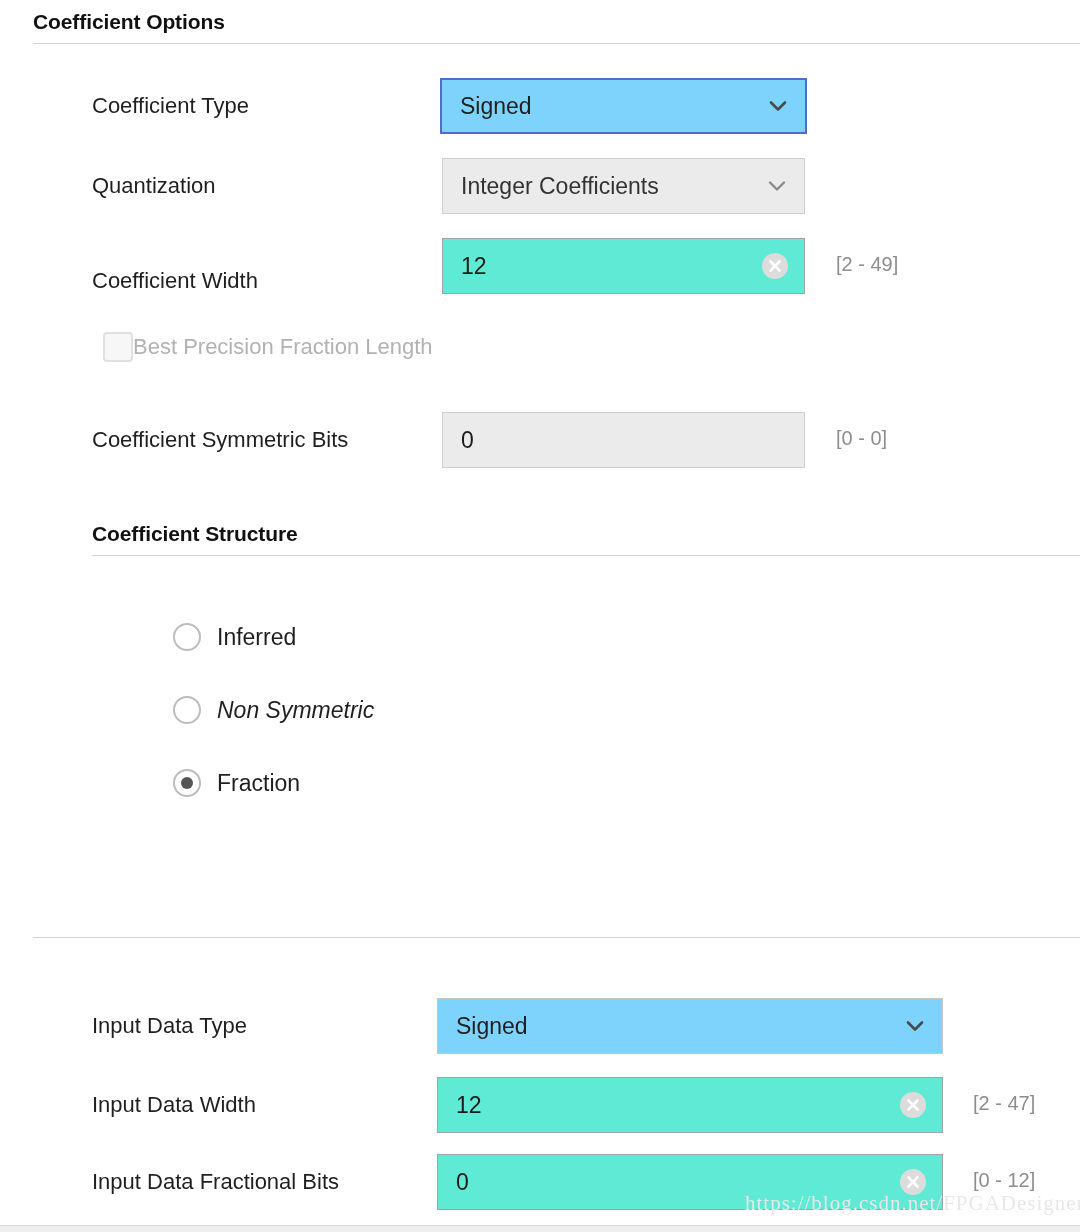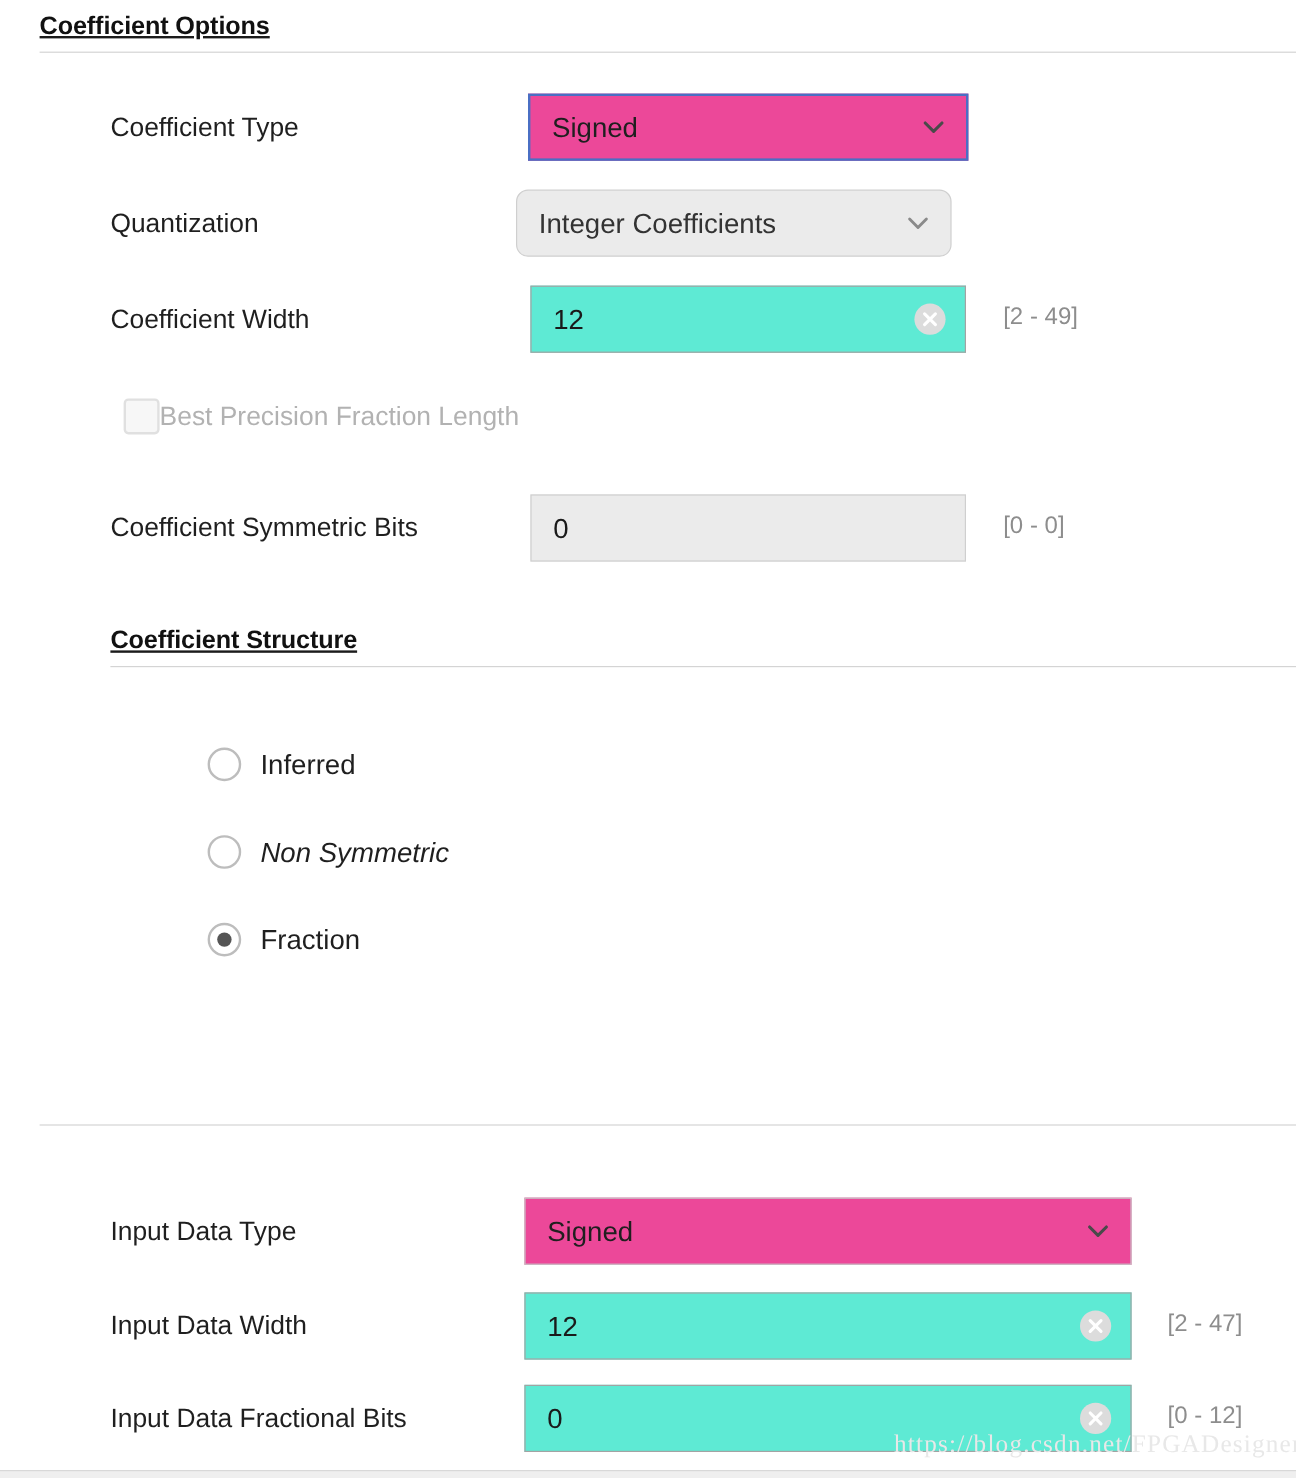--- a/index.html
+++ b/index.html
@@ -14,21 +14,20 @@
     color: #1b1b1b;
     overflow: hidden;
     position: relative;
   }
 
   
   .section {
     position: absolute;
     left: 0;
     width: 1046px;
-    text-decoration: underline;
   }
   .section-title {
     font-size: 21px;
     font-weight: bold;
     color: #111111;
     letter-spacing: -0.1px;
     white-space: nowrap;
   }
   .section-rule {
     height: 1px;
@@ -47,21 +46,21 @@
     font-size: 22px;
     color: #1f1f1f;
     white-space: nowrap;
     text-align: left;
   }
 
   
   .dropdown {
     box-sizing: border-box;
     position: relative;
-    background: #ec4899;
+    background: #7dd3fc;
     border: 1px solid #c6c6c6;
     height: 56px;
     display: flex;
     align-items: center;
     padding: 0 0 0 18px;
   }
   .dropdown.focused {
     border: 2px solid #4a6fc4;
   }
   .dropdown.disabled {
@@ -220,30 +219,30 @@
   <span class="chev">
     <svg width="22" height="22" viewBox="0 0 22 22">
         <path d="M4 7.5 L11 14.5 L18 7.5" fill="none" stroke="#4a4a4a" stroke-width="2.6" stroke-linecap="round" stroke-linejoin="round"></path>
       </svg>
   </span>
 </div>
 
 <div class="row" style="top:158px; left:92px;">
   <div class="field-label" style="width:348px;">Quantization</div>
 </div>
-<div class="dropdown disabled" style="position:absolute; top:158px; left:430px; width:363px;border-radius:10px;">
+<div class="dropdown disabled" style="position:absolute; top:158px; left:442px; width:363px;">
   <span class="dd-value">Integer Coefficients</span>
   <span class="chev">
     <svg width="22" height="22" viewBox="0 0 22 22">
         <path d="M4 7.5 L11 14.5 L18 7.5" fill="none" stroke="#8a8a8a" stroke-width="2.4" stroke-linecap="round" stroke-linejoin="round"></path>
       </svg>
   </span>
 </div>
 
-<div class="row" style="top:238px; left:92px;">
+<div class="row" style="top:238px; left:92px;align-items:flex-end;">
   <div class="field-label" style="width:348px;">Coefficient Width</div>
 </div>
 <div class="textbox" style="position:absolute; top:238px; left:442px; width:363px;">
   <span class="tb-value">12</span>
   <span class="clear-icon">
     <svg width="26" height="26" viewBox="0 0 26 26">
         <path d="M8.5 8.5 L17.5 17.5 M17.5 8.5 L8.5 17.5" stroke="#ffffff" stroke-width="2.6" stroke-linecap="round"></path>
       </svg>
   </span>
 </div>

